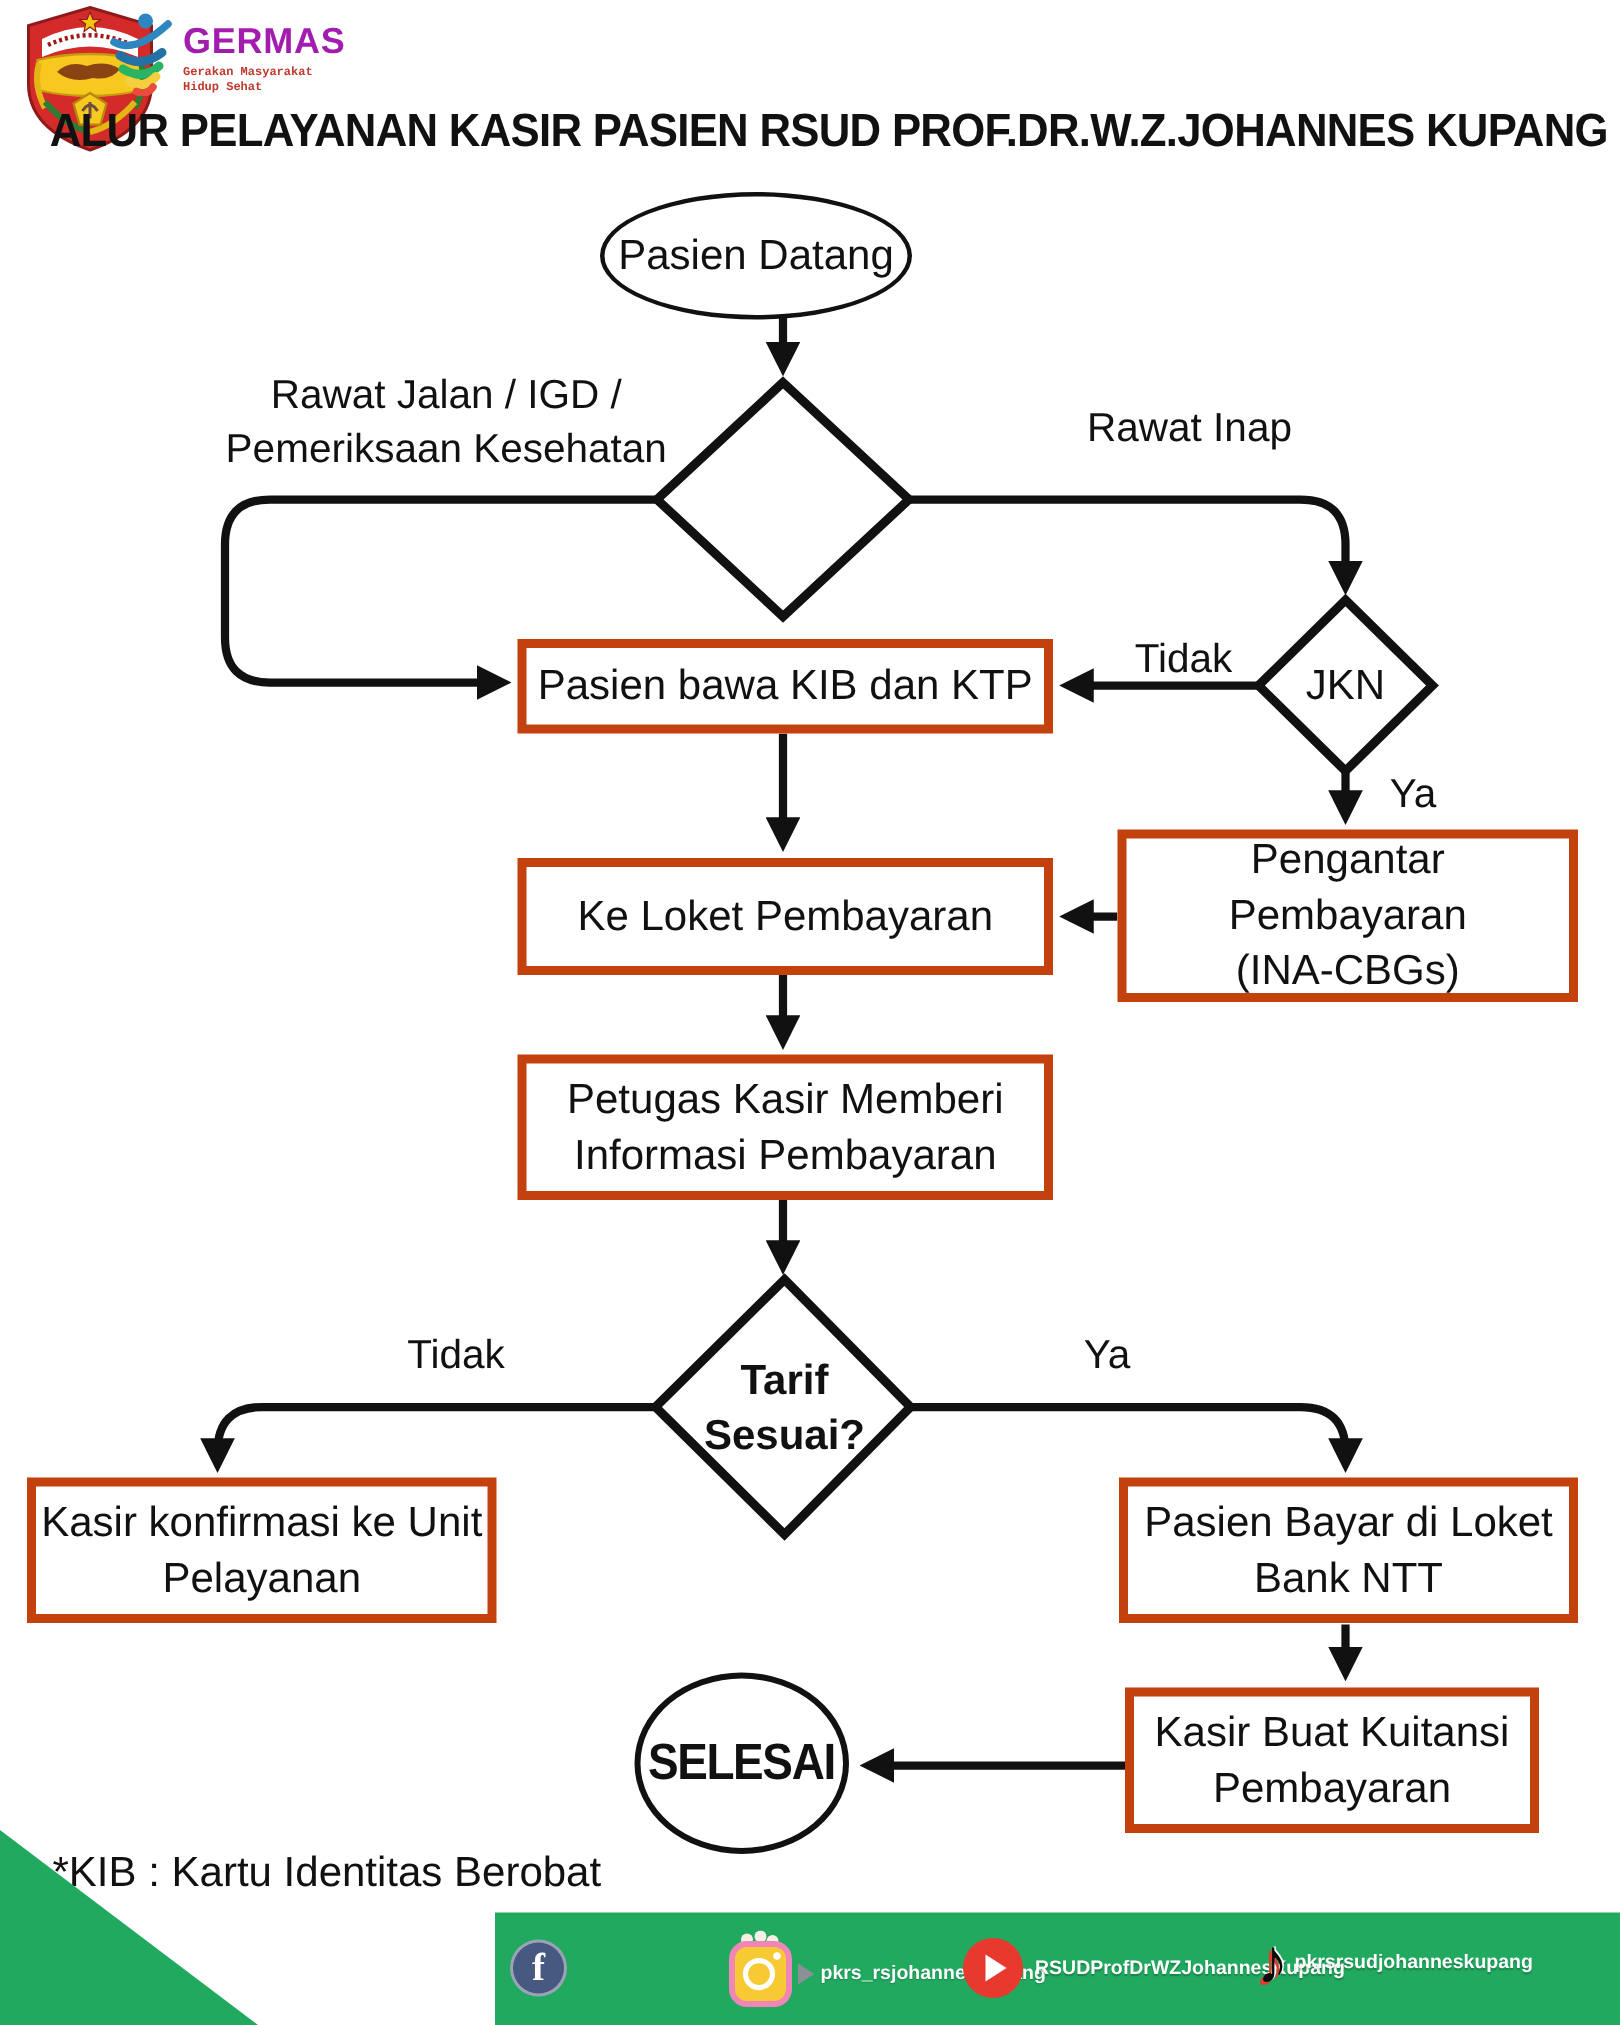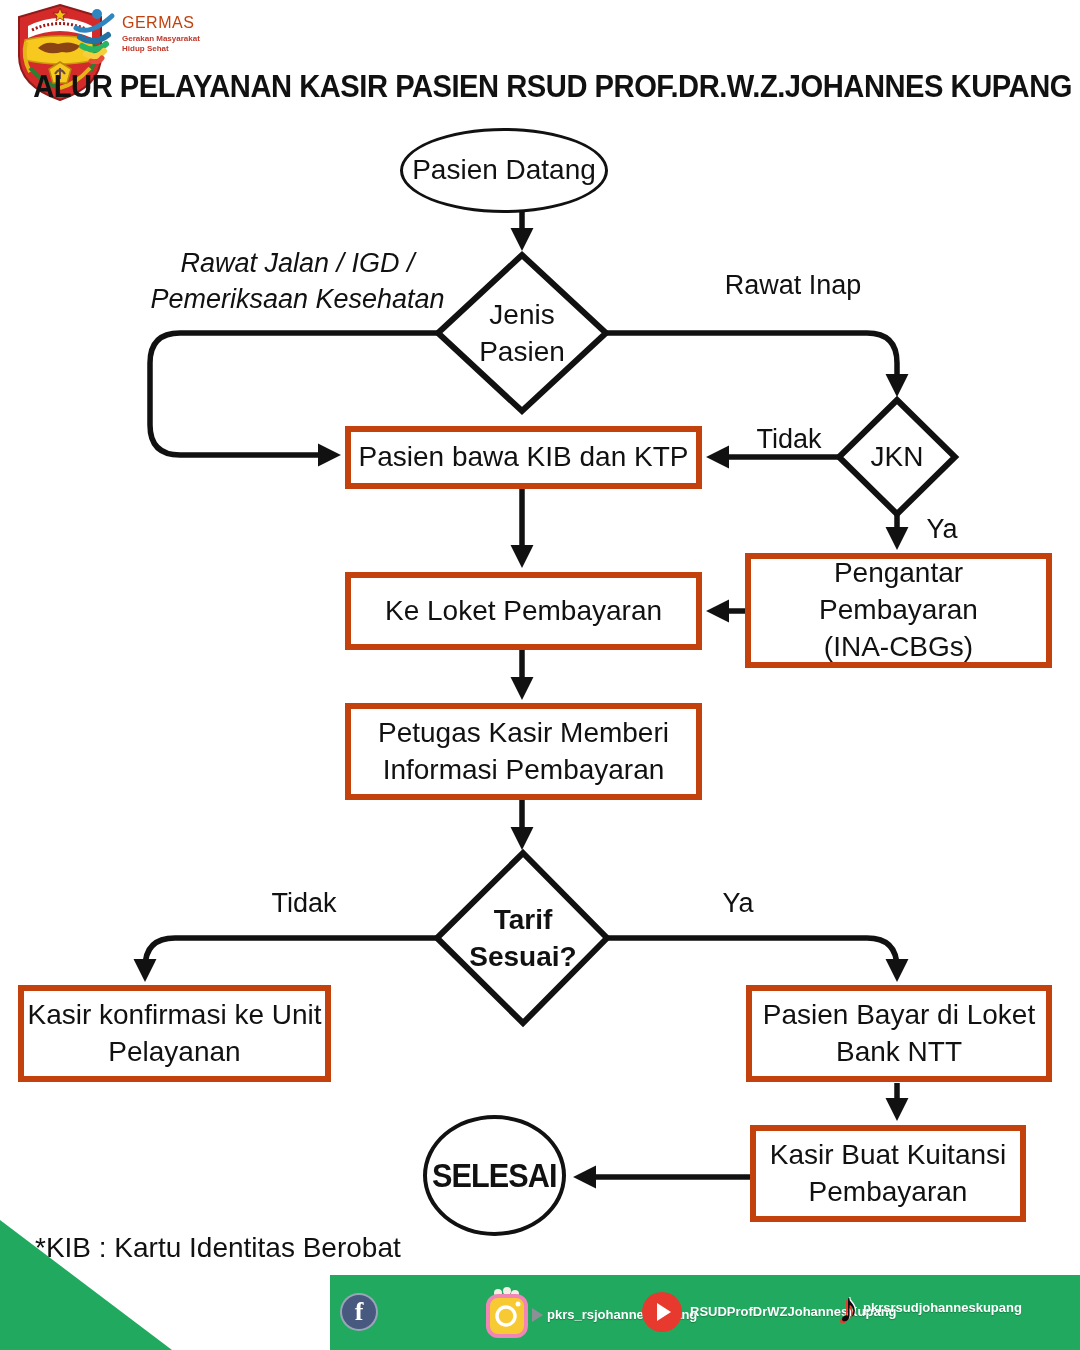--- a/index.html
+++ b/index.html
@@ -4,22 +4,22 @@
 <style>
   * { margin:0; padding:0; box-sizing:border-box; }
   html,body { background:#ffffff; }
   body { font-family:"Liberation Sans","DejaVu Sans",sans-serif; color:#111; }
   #page { position:relative; width:1080px; height:1350px; background:#ffffff; overflow:hidden; }
 
   
   #crest { position:absolute; left:16px; top:2px; }
   #germas { position:absolute; left:70px; top:6px; display:flex; }
   .germas-text { margin-left:4px; margin-top:8px; }
-  .germas-word { font-size:16px; font-weight:normal; color:#c2410c; letter-spacing:.5px; }
-  .germas-tag  { font-size:8px; font-weight:bold; color:#c0392b; line-height:1.25; white-space:pre-line; margin-top:2px; }
+  .germas-word { font-size:24px; font-weight:bold; color:#a21caf; letter-spacing:.5px; }
+  .germas-tag  { font-size:8px; font-weight:bold; color:#c0392b; line-height:1.25; white-space:pre-line; margin-top:2px;font-family:Liberation Mono, monospace; }
   #title { position:absolute; left:0; top:69px; width:1080px; text-align:center; }
   #title span { display:inline-block; font-size:31px; font-weight:bold; letter-spacing:-.5px;
                 transform:scaleX(.94); transform-origin:center; white-space:nowrap; }
 
   
   #flow-svg { position:absolute; left:0; top:0; }
 
   .node { position:absolute; display:flex; align-items:center; justify-content:center;
           text-align:center; font-size:28px; line-height:1.32; white-space:pre-line; }
   .box  { background:#fff; border:6px solid #c2410c; }
@@ -119,22 +119,20 @@
     </g>
     <g fill="#ffffff" stroke="#111" stroke-width="6">
       <polygon points="522,255 606,333 522,411 438,333"></polygon>
       <polygon points="897,400 955,457 897,514 839,457"></polygon>
       <polygon points="523,853 607,938 523,1023 437,938"></polygon>
     </g>
   </svg>
 
   <div class="node ellipse" id="node-start" style="left:400px; top:128px; width:208px; height:85px;">Pasien Datang</div>
 
-  <div class="node dtext" style="left:452px; top:298px; width:140px; height:72px;">Jenis
-Pasien</div>
 
   <div class="node box" style="left:345px; top:426px; width:357px; height:63px;">Pasien bawa KIB dan KTP</div>
 
   <div class="node dtext" style="left:847px; top:432px; width:100px; height:50px;">JKN</div>
 
   <div class="node box" style="left:345px; top:572px; width:357px; height:78px;">Ke Loket Pembayaran</div>
 
   <div class="node box" style="left:345px; top:703px; width:357px; height:97px;">Petugas Kasir Memberi
 Informasi Pembayaran</div>
 
@@ -150,21 +148,21 @@
   <div class="node box" style="left:18px; top:985px; width:313px; height:97px;">Kasir konfirmasi ke Unit
 Pelayanan</div>
 
   <div class="node box" style="left:750px; top:1125px; width:276px; height:97px;">Kasir Buat Kuitansi
 Pembayaran</div>
 
   <div class="node ellipse" id="node-selesai" style="left:423px; top:1115px; width:143px; height:121px;">
     <span class="inner">SELESAI</span>
   </div>
 
-  <div class="lbl" style="left:130px; top:246px; width:335px;font-style:italic;">Rawat Jalan / IGD /
+  <div class="lbl" style="left:130px; top:246px; width:335px;">Rawat Jalan / IGD /
 Pemeriksaan Kesehatan</div>
   <div class="lbl" style="left:717px; top:268px; width:152px;">Rawat Inap</div>
   <div class="lbl" style="left:743px; top:422px; width:92px;">Tidak</div>
   <div class="lbl" style="left:912px; top:512px; width:60px;">Ya</div>
   <div class="lbl" style="left:258px; top:886px; width:92px;">Tidak</div>
   <div class="lbl" style="left:706px; top:886px; width:64px;">Ya</div>
 
   <div id="footnote">*KIB : Kartu Identitas Berobat</div>
 
   <div id="corner-triangle"></div>

